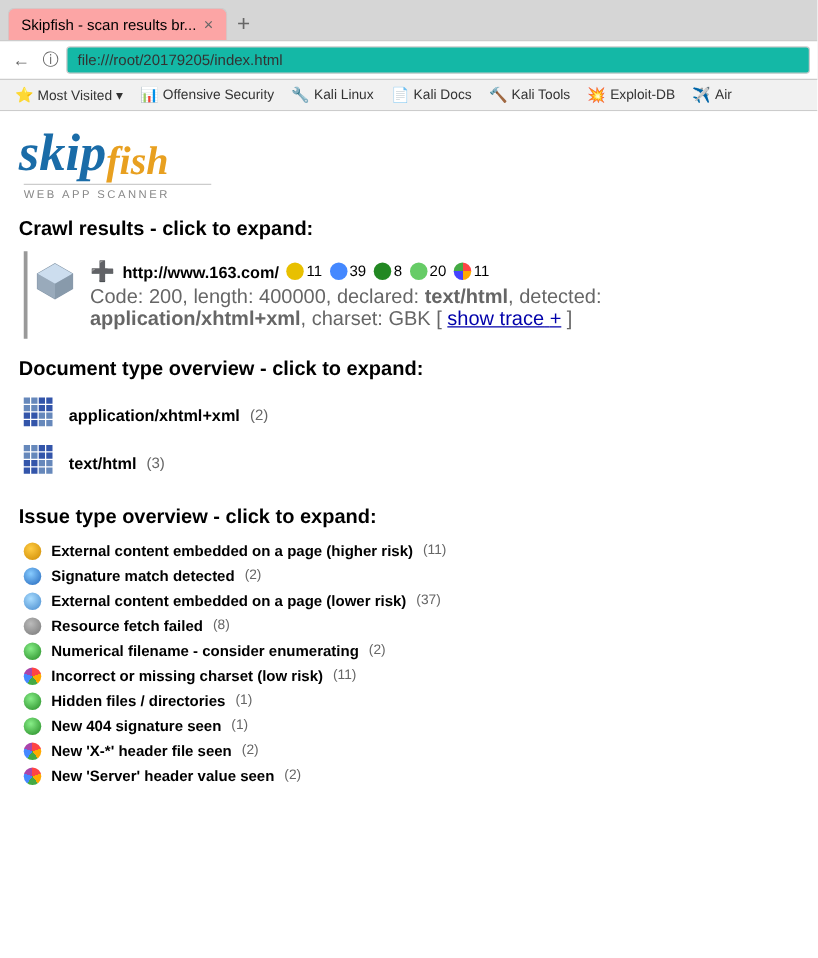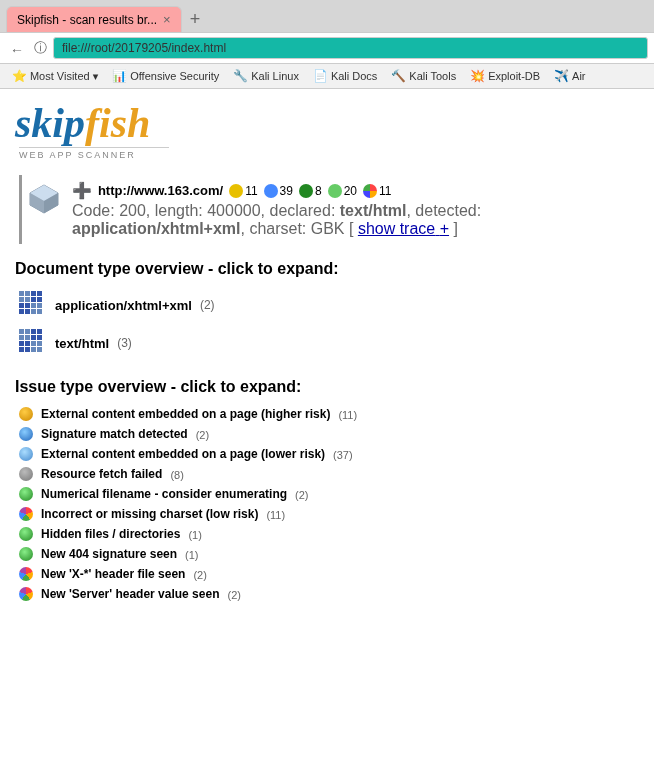--- a/index.html
+++ b/index.html
@@ -46,21 +46,21 @@
     .crawl-meta a { color: #00a; }
     .crawl-meta .bold { font-weight: bold; }
 
     
     .doc-type-item { display: flex; align-items: center; padding: 5px 4px; gap: 8px; }
     .doc-type-name { font-weight: bold; font-size: 13px; }
     .doc-type-count { color: #666; font-size: 12px; }
 
     
     .issue-list { margin-top: 6px; }
-    .issue-item { display: flex; align-items: flex-end; padding: 3px 4px; gap: 8px; }
+    .issue-item { display: flex; align-items: flex-start; padding: 3px 4px; gap: 8px; }
     .issue-dot { width: 14px; height: 14px; border-radius: 50%; flex-shrink: 0; }
     .issue-dot-orange { background: radial-gradient(circle at 40% 35%, #ffcc44, #cc8800); }
     .issue-dot-blue-light { background: radial-gradient(circle at 40% 35%, #88ccff, #2266bb); }
     .issue-dot-blue-med { background: radial-gradient(circle at 40% 35%, #aaddff, #4488cc); }
     .issue-dot-gray { background: radial-gradient(circle at 40% 35%, #bbbbbb, #777777); }
     .issue-dot-green { background: radial-gradient(circle at 40% 35%, #88ee88, #228822); }
     .issue-dot-multi { background: conic-gradient(#ff4444 0deg 72deg, #ffaa00 72deg 144deg, #44aa44 144deg 216deg, #4488ff 216deg 288deg, #aa44aa 288deg 360deg); border-radius: 50%; }
     .issue-label { font-weight: bold; font-size: 12px; }
     .issue-count { color: #666; font-size: 11px; }
   </style>
@@ -111,26 +111,27 @@
     <span class="bookmark-icon">✈️</span>
     <span>Air</span>
   </a>
 </div>
 
 <div class="page-content">
 
   <div class="skipfish-logo">
     <div class="skipfish-logo-text">
       <span style="color:#1a6ca8; font-size:42px; font-weight:bold; font-style:italic; font-family:Georgia,serif;">skip</span>
-        <span style="color:#e8a020; font-size:42px; font-weight:bold; font-style:italic; font-family:Georgia,serif;">fish</span>
+        <span style="color:#e8a020; font-size:32px; font-weight:bold; font-style:italic; font-family:Georgia,serif;">fish</span>
     </div>
     <div style="font-size:9px; color:#888; letter-spacing:2px; text-transform:uppercase; margin-left:4px; border-top:1px solid #ccc; padding-top:2px; width:150px;">web app scanner</div>
   </div>
 
   <div>
+    <div class="section-title" style="cursor:pointer;">Crawl results - click to expand:</div>
     <div class="crawl-result">
 
       <div style="width:36px;height:36px;margin-right:10px;flex-shrink:0;">
         <svg width="36" height="36" viewBox="0 0 36 36">
           <polygon points="18,4 32,12 32,24 18,32 4,24 4,12" fill="#aabbcc" stroke="#8899aa" stroke-width="1"></polygon>
           <polygon points="18,4 32,12 18,20 4,12" fill="#ccddee"></polygon>
           <polygon points="4,12 18,20 18,32 4,24" fill="#99aabb"></polygon>
           <polygon points="32,12 18,20 18,32 32,24" fill="#889aab"></polygon>
         </svg>
       </div>

